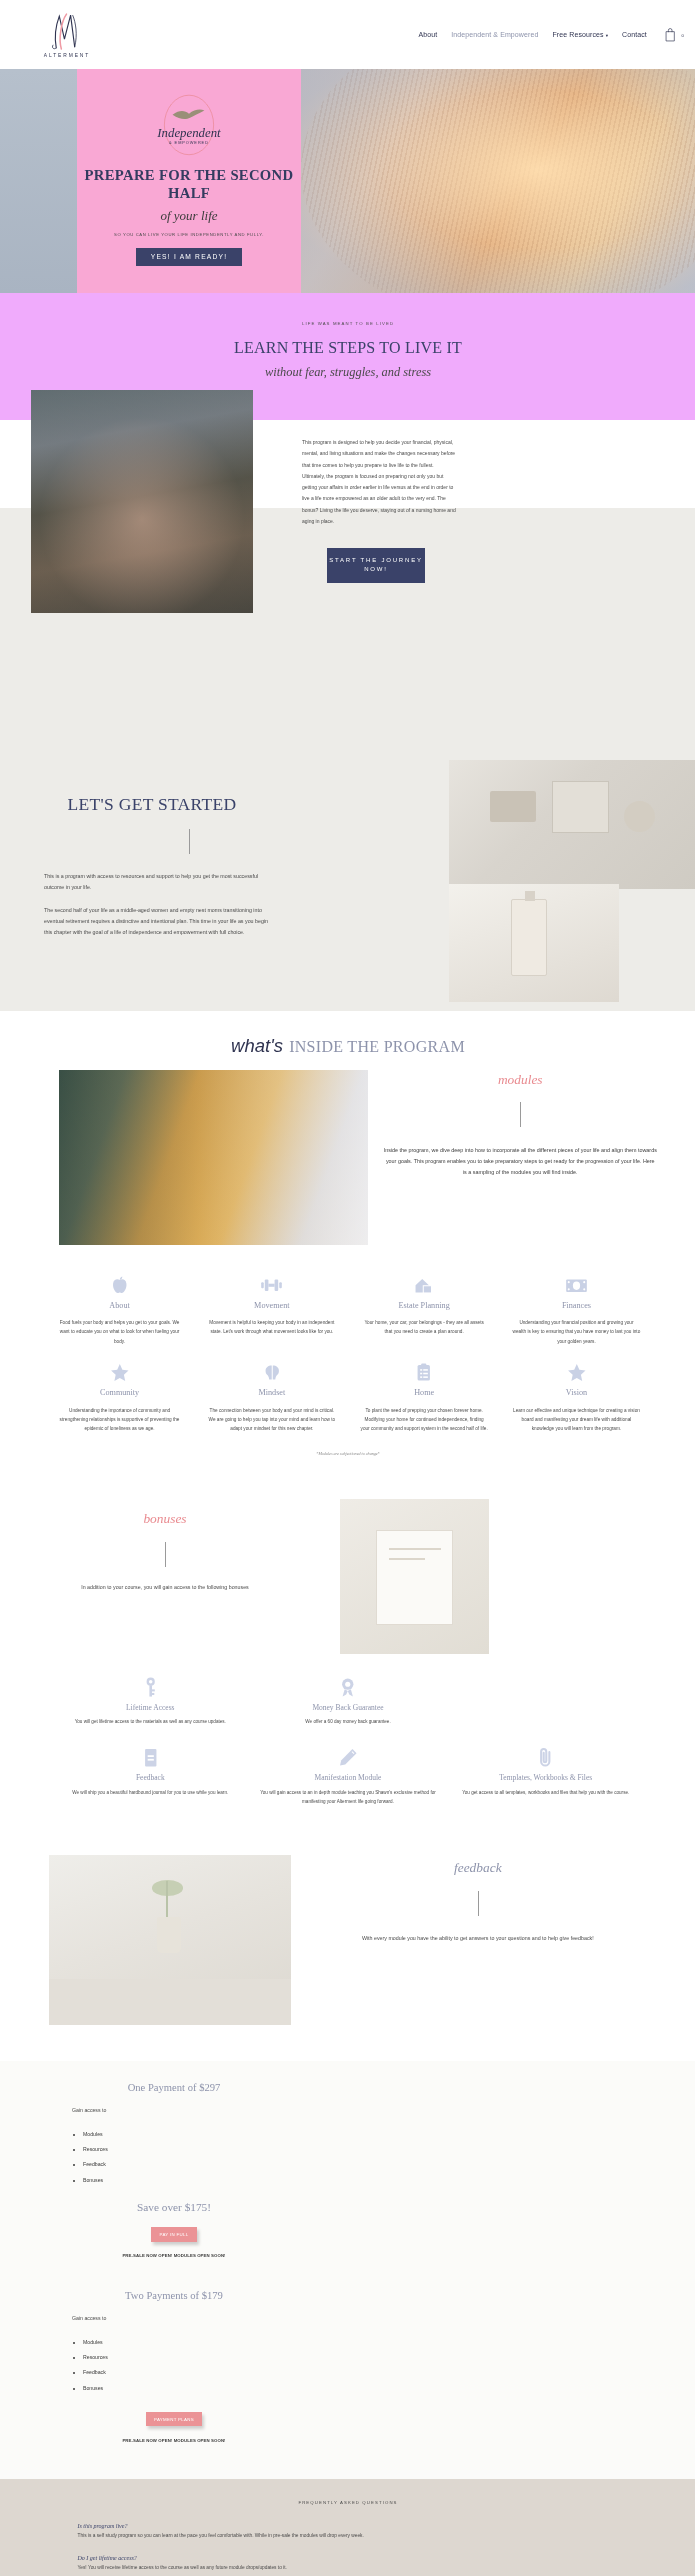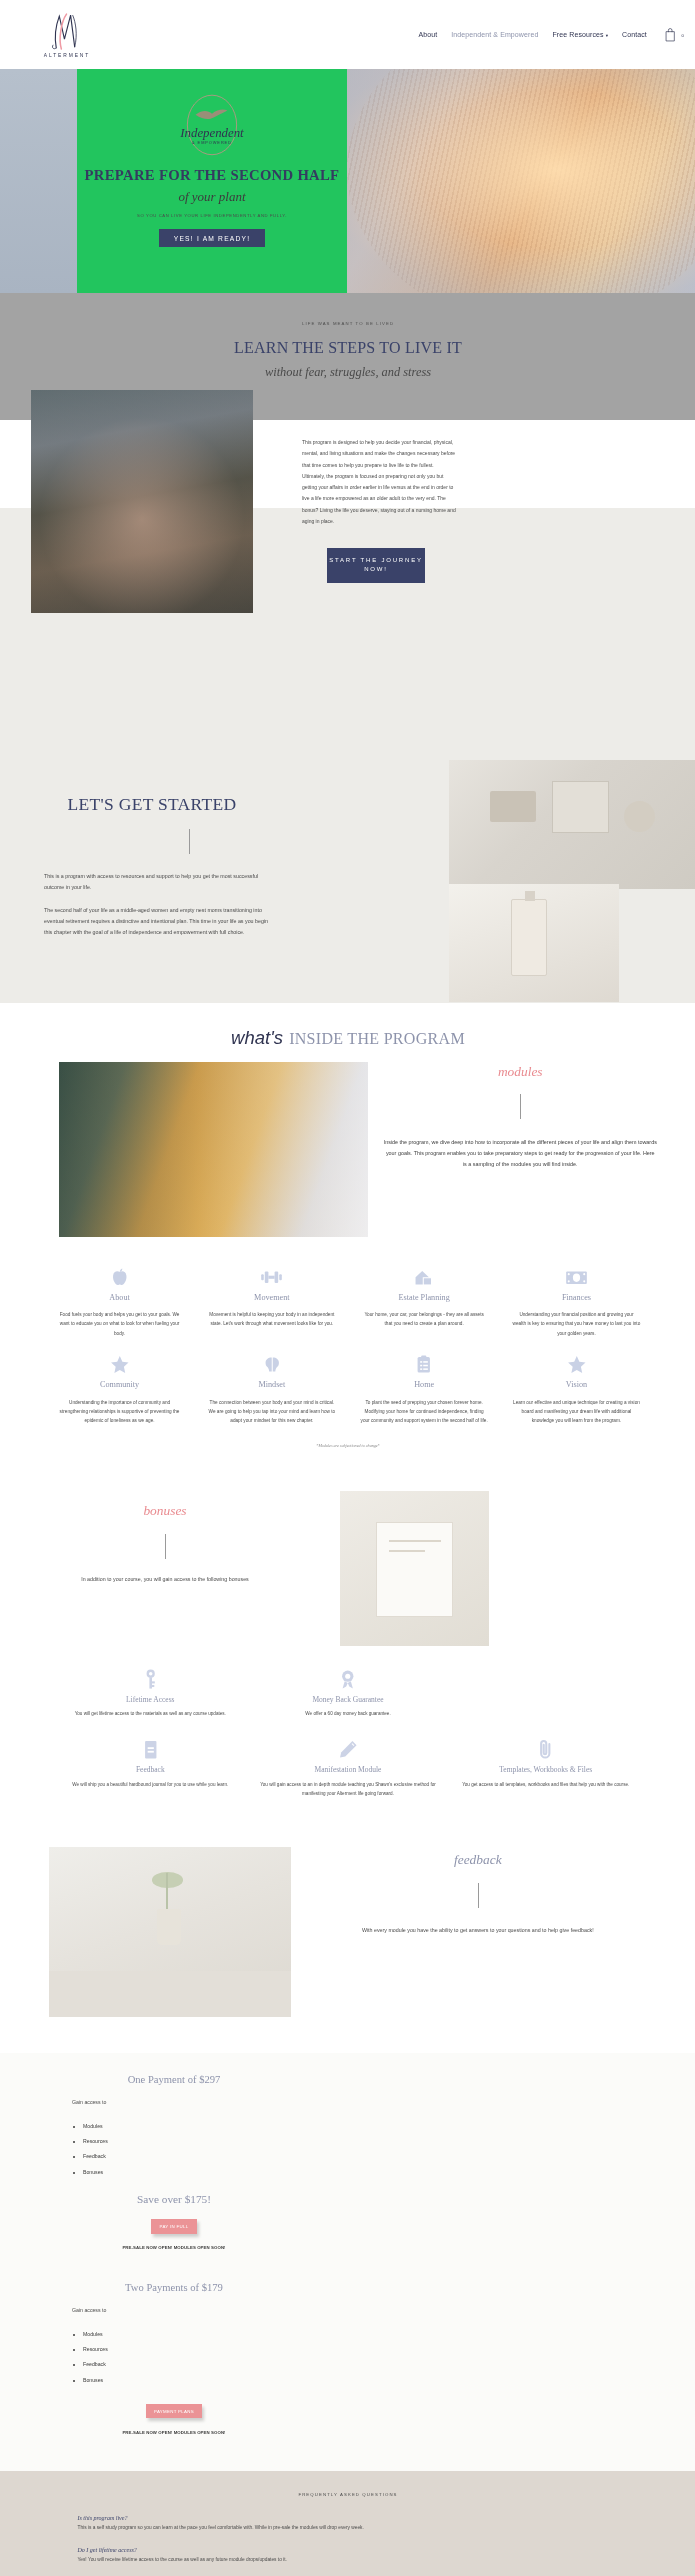--- a/index.html
+++ b/index.html
@@ -33,21 +33,21 @@
   .nav-caret { font-size:4.6px; margin-left:2.1px; color:#2f3350;}
   .cart-icon { position:relative; width:12.4px; height:15.5px; margin-left:3.1px; }
   .cart-count {
     position:absolute; width:100%; top:6.7px; text-align:center;
     font-size:4.1px; color:#2f3350;
   }
   
   .hero { display:flex; height:224px; }
   .hero-left { width:77px; background:linear-gradient(180deg,#b6c0cc,#a9b4c2); }
   .hero-mid {
-    width:270px; background:#22c55e;
+    width:224px; background:#f9a8d4;
     display:flex; flex-direction:column; align-items:center;
     padding-top:18.5px;
   }
   .hero-badge { width:72px; height:77px; position:relative; }
   .hero-title {
     font-family:"Liberation Serif", serif;
     font-size:14.7px; color:#343c60; text-align:center;
     line-height:1.28; letter-spacing:0.3px; margin-top:1px;
   }
   .hero-script {
@@ -67,21 +67,21 @@
     background:linear-gradient(120deg,#cbc6c6 0%,#e8d4c4 25%,#f0b77f 55%,#f7d9a8 75%,#cfd2da 100%); }
   .hero-right::after{
     content:""; position:absolute; inset:0;
     background:radial-gradient(ellipse at 60% 45%, rgba(255,225,180,.85), rgba(215,180,150,.35) 45%, rgba(170,175,190,.55) 80%);
   }
   .hero-hair{position:absolute; inset:0; opacity:.55;
      background:
       repeating-linear-gradient(102deg, rgba(150,95,55,.35) 0px, rgba(150,95,55,.35) 1.5px, rgba(255,220,170,.15) 1.5px, rgba(255,220,170,.15) 4.6px);
      clip-path:ellipse(55% 70% at 55% 45%);}
   
-  .band-beige { background:#a3a3a3; padding:28px 0 40px; text-align:center; }
+  .band-beige { background:#f0abfc; padding:28px 0 40px; text-align:center; }
   .eyebrow { font-size:4.3px; letter-spacing:1.1px; color:#4d4d4d; }
   .h2-serif {
     font-family:"Liberation Serif", serif; font-size:16px;
     color:#3a4269; letter-spacing:0.2px; margin-top:13.4px;
   }
   .h2-script {
     font-family:"Liberation Serif", serif; font-style:italic;
     font-size:12.4px; color:#4a4a4a; margin-top:7.2px;
   }
   
@@ -315,21 +315,21 @@
   <div class="hero-mid">
     <div class="hero-badge">
       <svg width="72" height="77" viewBox="0 0 140 150">
         <ellipse cx="70" cy="72" rx="48" ry="58" fill="none" stroke="#e8868f" stroke-width="1.3"></ellipse>
         <path d="M38 52 C52 42 62 44 70 50 C80 42 92 40 100 44 C88 50 80 54 72 58 C64 62 52 62 38 52 Z" fill="#9a8f78"></path>
         <text x="70" y="96" text-anchor="middle" font-family="Liberation Serif, serif" font-style="italic" font-size="25" fill="#2f3350">Independent</text>
         <text x="70" y="110" text-anchor="middle" font-family="Liberation Sans, sans-serif" font-size="7.6" letter-spacing="1.8" fill="#2f3350">&amp; EMPOWERED</text>
       </svg>
     </div>
     <h1 class="hero-title">PREPARE FOR THE SECOND HALF</h1>
-    <div class="hero-script">of your plant</div>
+    <div class="hero-script">of your life</div>
     <div class="hero-sub">SO YOU CAN LIVE YOUR LIFE INDEPENDENTLY AND FULLY.</div>
     <button class="hero-btn">YES! I AM READY!</button>
   </div>
   <div class="hero-right">
       <div class="hero-hair"></div>
     </div>
 </section>
 
 <section class="band-beige">
   <div class="eyebrow">LIFE WAS MEANT TO BE LIVED</div>
@@ -340,21 +340,21 @@
 <section class="split3" style="height:330px;">
   <div class="split3-bgtop"></div>
   <div class="split3-bgbot"></div>
   <div class="photo-couple"></div>
   <div class="col3-text">
     <p>This program is designed to help you decide your financial, physical, mental, and living situations and make the changes necessary before that time comes to help you prepare to live life to the fullest.  Ultimately, the program is focused on preparing not only you but getting your affairs in order earlier in life versus at the end in order to live a life more empowered as an older adult to the very end. The bonus? Living the life you deserve, staying out of a nursing home and aging in place.</p>
     <button class="btn-journey">START THE JOURNEY NOW!</button>
   </div>
 </section>
 
-<section class="band-ivory" style="padding-bottom:16px;">
+<section class="band-ivory" style="padding-bottom:24px;">
   <div class="lgs-wrap">
     <div class="lgs-left">
       <div class="lgs-title">LET'S GET STARTED</div>
       <div class="vline"></div>
       <p>This is a program with access to resources and support to help you get the most successful outcome in your life.</p>
       <p>The second half of your life as a middle-aged women and empty nest moms transitioning into eventual retirement requires a distinctive and intentional plan. This time in your life as you begin this chapter with the goal of a life of independence and empowerment with full choice.</p>
     </div>
     <div class="lgs-right">
       <div class="img-desk">
         <div class="obj1"></div>

